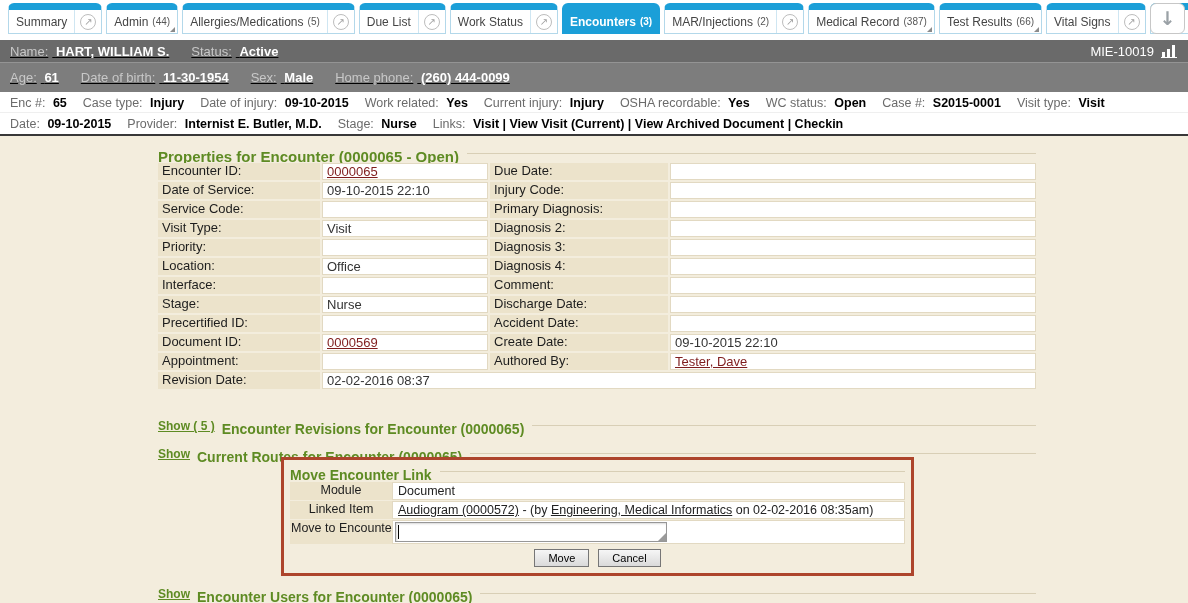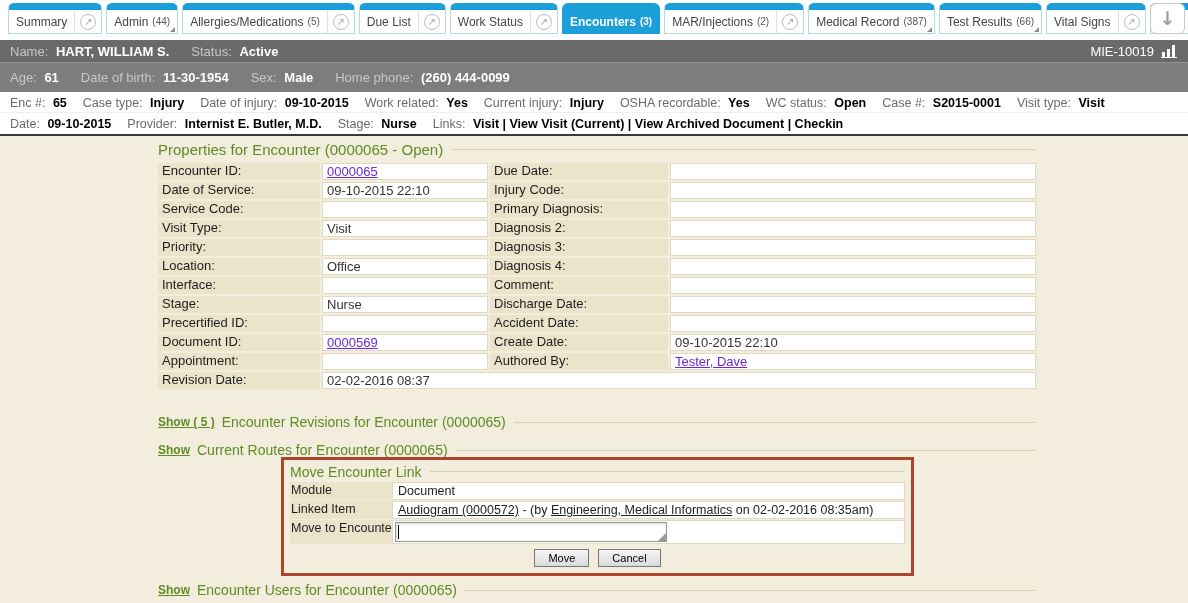--- a/index.html
+++ b/index.html
@@ -26,21 +26,21 @@
          font-family:"DejaVu Sans",sans-serif; }
   .scroll-btn { position:absolute; right:3px; top:3px; width:35px; height:31px; background:#fff;
          border:1px solid #c7c7c7; border-radius:6px; display:flex; align-items:center;
          justify-content:center; cursor:pointer; }
   .down { color:#9aa1a6; font-size:19px; font-weight:bold; font-family:"DejaVu Sans",sans-serif; line-height:1; }
 
   
   .bar { position:absolute; left:0; width:1188px; display:flex; align-items:center; padding:0 10px; font-size:13px; }
   .bar-name { top:40px; height:22px; background:#6a6a6a; }
   .bar-age  { top:62px; height:30px; background:#7d7d7d; border-top:1px solid #949494; }
-  .bar .pairs { display:flex; align-items:center; }
+  .bar .pairs { display:flex; align-items:center;text-decoration:underline; }
   .bar .pair { margin-right:22px; white-space:nowrap; }
   .bar .lbl { color:#c8c8c8; margin-right:4px; }
   .bar .val { color:#fff; font-weight:bold; }
   .bar-right { margin-left:auto; display:flex; align-items:center; gap:7px; }
   .chart-id { color:#fff; font-weight:normal; font-size:13px; }
   .chart-icon { display:flex; align-items:flex-end; cursor:pointer; }
 
   
   .inforow { position:absolute; left:0; width:1188px; background:#fff; display:flex; align-items:center;
              padding:0 10px; font-size:12.5px; }
@@ -50,45 +50,45 @@
   .inforow .pair { margin-right:16px; white-space:nowrap; }
   .inforow .lbl { color:#6b6b6b; margin-right:4px; }
   .inforow .val { color:#000; font-weight:bold; }
   .vlink { color:#000; font-weight:bold; text-decoration:none; cursor:pointer; }
   .sep { color:#000; font-weight:bold; }
   .divider { position:absolute; top:134px; left:0; width:1188px; height:2px; background:#383838; }
 
   
   .content { position:absolute; top:136px; left:0; width:1188px; height:467px; background:#f3eddd; }
   .section { position:absolute; left:158px; width:878px; display:flex; align-items:center; }
-  .title { color:#5e8b23; font-weight:normal; font-size:14px; white-space:nowrap; }
+  .title { color:#5e8b23; font-weight:bold; font-size:14px; white-space:nowrap;margin-top:7px; }
   .title.lg { font-size:15px; }
   .show-link { color:#5e8b23; font-weight:bold; font-size:12px; text-decoration:underline;
                margin-right:7px; cursor:pointer; white-space:nowrap; }
   .hline { flex:1; border-top:1px solid #d8cfb6; margin-left:8px; height:0; }
   .props-title { top:5px; }
   .sec-rev { top:278px; }
   .sec-routes { top:306px; }
   .sec-users { top:446px; }
 
   
   .props-table { position:absolute; left:158px; top:27px; width:878px; }
   .prow { display:flex; gap:2px; margin-bottom:2px; }
   .cell { height:17px; line-height:16px; font-size:13px; padding:0 4px; white-space:nowrap; overflow:hidden; }
   .cl { background:#ece3cb; color:#1d1d1d; }
   .cv { background:#fff; border:1px solid #e2d9c2; color:#333; }
   .w-l1 { width:162px; } .w-v1 { width:166px; } .w-l2 { width:178px; } .w-v2 { flex:1; } .w-span { flex:1; }
-  .tlink { color:#6d28d9; text-decoration:underline; cursor:pointer; }
+  .tlink { color:#7f1d1d; text-decoration:underline; cursor:pointer; }
 
   
   .dialog { position:absolute; left:281px; top:321px; width:633px; height:119px;
             border:3px solid #ad452c; background:#f3eddd; padding:2px 6px; }
   .dlg-title-row { display:flex; align-items:center; height:19px; }
   .drow { display:flex; margin-top:1px; }
-  .dlabel { width:102px; background:#ece3cb; font-size:12.5px; padding:1px 1px; color:#1d1d1d; white-space:nowrap; overflow:hidden; }
+  .dlabel { width:102px; background:#ece3cb; font-size:12.5px; padding:1px 1px; color:#1d1d1d; white-space:nowrap; overflow:hidden;text-align:center; }
   .dvalue { flex:1; background:#fff; border:1px solid #e2d9c2; font-size:12.5px; padding:1px 5px;
             color:#222; white-space:nowrap; overflow:hidden; }
   .dvalue a { color:#222; text-decoration:underline; cursor:pointer; }
   .ta-wrap { padding:1px 2px; }
   .textarea-box { position:relative; width:272px; height:20px; background:#fff;
             border:1px solid #979797; box-shadow:inset 1px 1px 2px rgba(0,0,0,.15); cursor:text; }
   .caret { position:absolute; left:2px; top:2px; width:1px; height:14px; background:#000; }
   .grip { position:absolute; right:0; bottom:0; width:0; height:0;
             border-style:solid; border-width:0 0 8px 8px; border-color:transparent transparent #9a9a9a transparent; }
   .dlg-buttons { display:flex; justify-content:center; gap:9px; margin-top:5px; }

